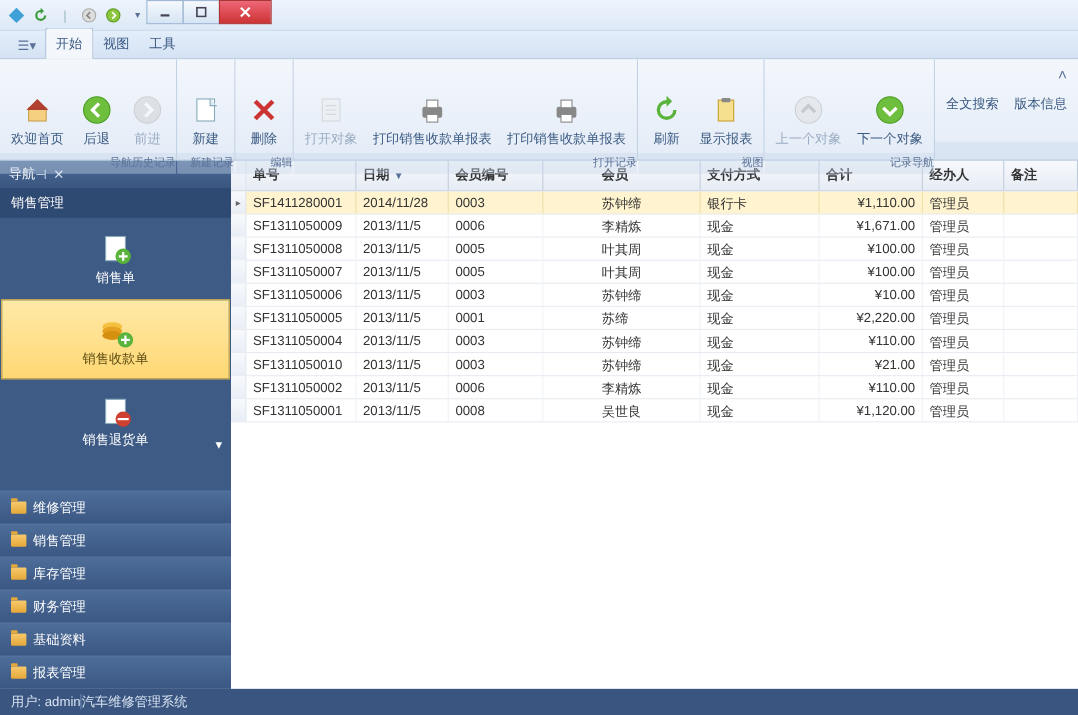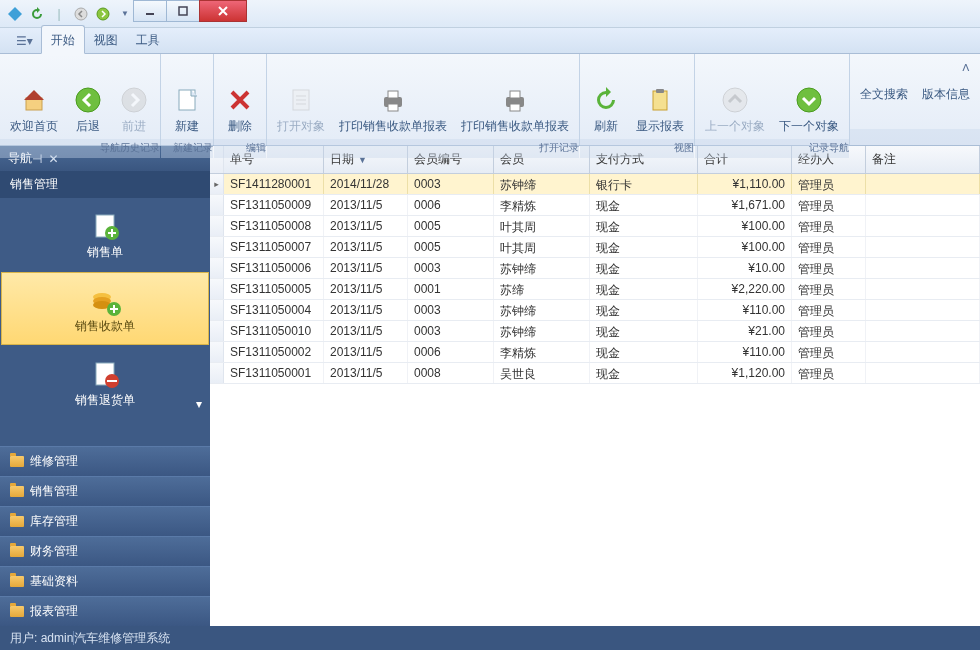--- a/index.html
+++ b/index.html
@@ -43,33 +43,33 @@
 .side-item { display: flex; flex-direction: column; align-items: center; padding: 10px 6px; cursor: pointer; color: #fff; position: relative; }
 .side-item.selected { background: linear-gradient(#ffe9a8, #ffd873); color: #5a4a10; border: 1px solid #d9b44a; margin: 1px; padding: 9px 5px; }
 .side-item .chev { position: absolute; right: 8px; bottom: 8px; }
 .side-item .icn { width: 36px; height: 36px; display: flex; align-items: center; justify-content: center; }
 .side-accordion { margin-top: auto; }
 .side-acc-item { background: linear-gradient(#4e6d99, #3b5783); color: #fff; padding: 6px 10px; border-top: 1px solid #5a7aa8; display: flex; align-items: center; gap: 6px; cursor: pointer; }
 
 
 .grid-wrap { flex: 1; background: #fff; overflow: hidden; display: flex; flex-direction: column; }
 .grid-head { display: flex; background: linear-gradient(#f7f9fc, #e6ecf5); border-bottom: 1px solid #c3cedd; }
-.grid-head .gh { padding: 5px 6px; border-right: 1px solid #c3cedd; color: #333; font-size: 12px; overflow: hidden; white-space: nowrap; display: flex; align-items: center; gap: 4px; }
+.grid-head .gh { padding: 5px 6px; border-right: 1px solid #c3cedd; color: #333; font-size: 12px; overflow: hidden; white-space: nowrap; display: flex; align-items: center; gap: 4px; font-weight: bold; }
 .grid-body { flex: 1; overflow: auto; }
 .grid-row { display: flex; border-bottom: 1px solid #e8ecf2; height: 21px; align-items: stretch; }
 .grid-row.sel { background: #fff4cf; }
 .grid-row .gc { padding: 3px 6px; border-right: 1px solid #f0f2f6; overflow: hidden; white-space: nowrap; color: #333; }
 .grid-row.sel .gc { border-right-color: #ecdfa8; }
 .row-indicator { width: 14px; border-right: 1px solid #dfe5ee; background: linear-gradient(#f7f9fc,#e9eef6); display: flex; align-items: center; justify-content: center; color: #666; font-size: 9px; }
 
 
 .c-no { width: 100px; }
 .c-date { width: 84px; }
 .c-member { width: 86px; }
-.c-name { width: 96px; }
+.c-name { width: 96px; margin-left: 47px; }
 .c-pay { width: 108px; }
 .c-total { width: 94px; text-align: right; }
 .c-op { width: 74px; }
 .c-note { flex: 1; }
 
 
 .statusbar { height: 24px; background: #3a5680; color: #d7e2f1; display: flex; align-items: center; padding: 0 10px; font-size: 12px; }
 .statusbar .sep { width: 1px; height: 14px; background: #6a86b0; }
 
 .folder-icn { width: 14px; height: 11px; background: linear-gradient(#f7c96b,#e5a83a); border-radius: 1px; position: relative; }

